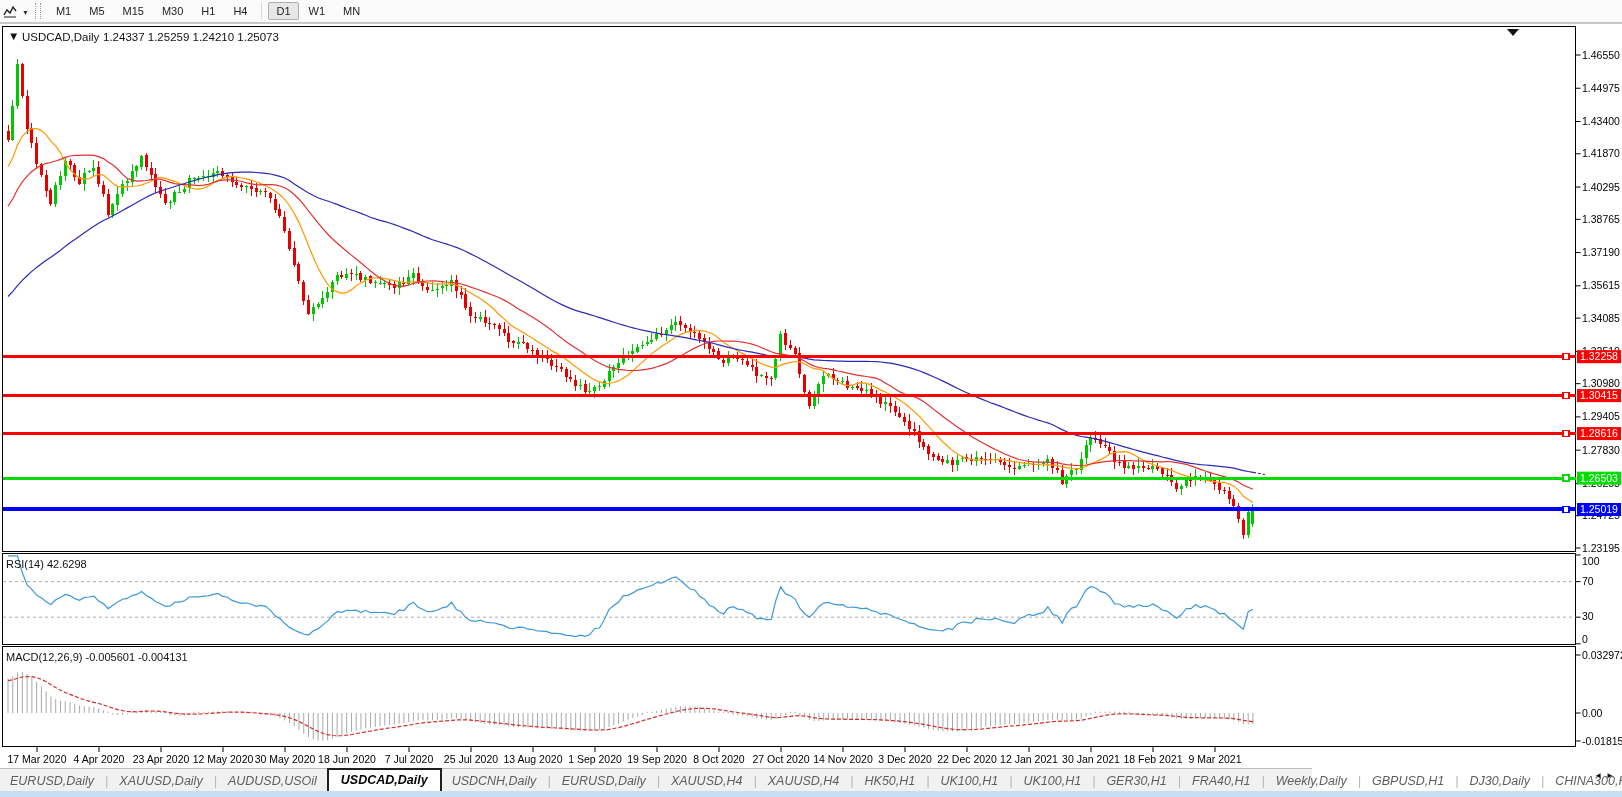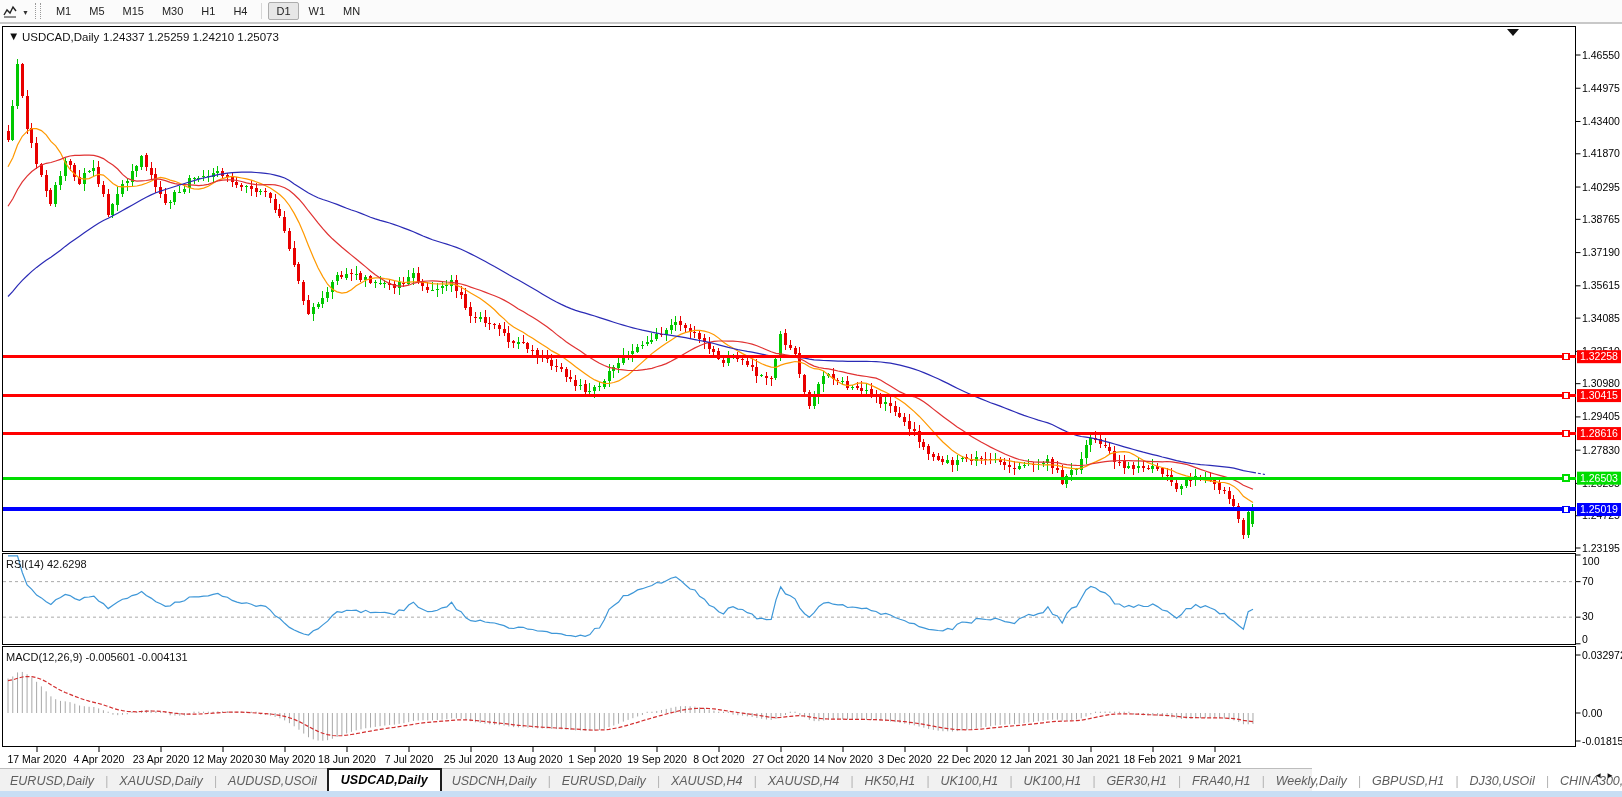--- a/index.html
+++ b/index.html
@@ -1012,21 +1012,21 @@
       <span class="tab">UK100,H1</span>
       <span class="sep">|</span>
       <span class="tab">GER30,H1</span>
       <span class="sep">|</span>
       <span class="tab">FRA40,H1</span>
       <span class="sep">|</span>
       <span class="tab">Weekly,Daily</span>
       <span class="sep">|</span>
       <span class="tab">GBPUSD,H1</span>
       <span class="sep">|</span>
-      <span class="tab">DJ30,USOil</span>
+      <span class="tab">DJ30,Daily</span>
       <span class="sep">|</span>
       <span class="tab">CHINA300,H1</span>
     </div>
   <div id="tabscroll">
     <span>◄</span><span>►</span>
   </div>
   <div id="bstrip"></div>
 </div>
 
 </body></html>

